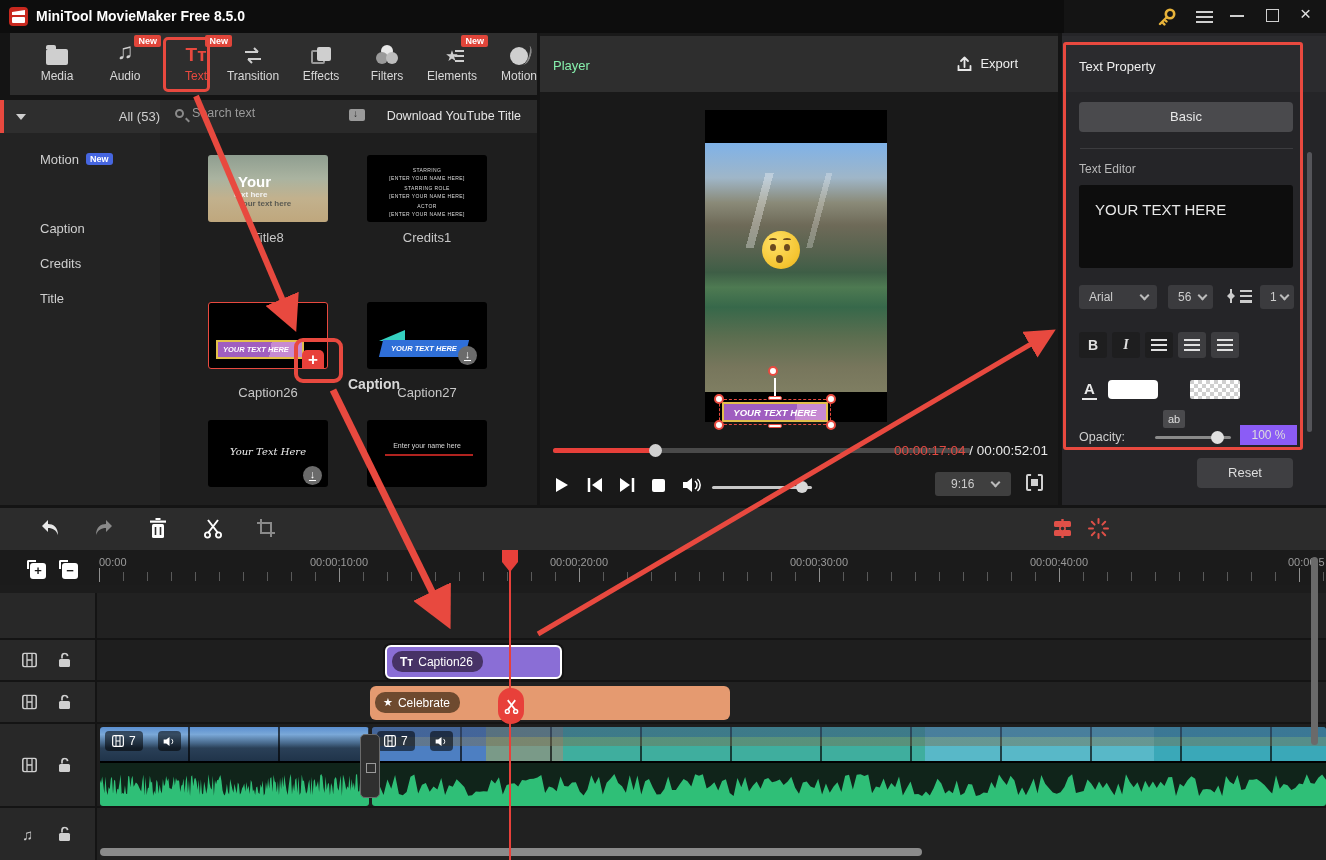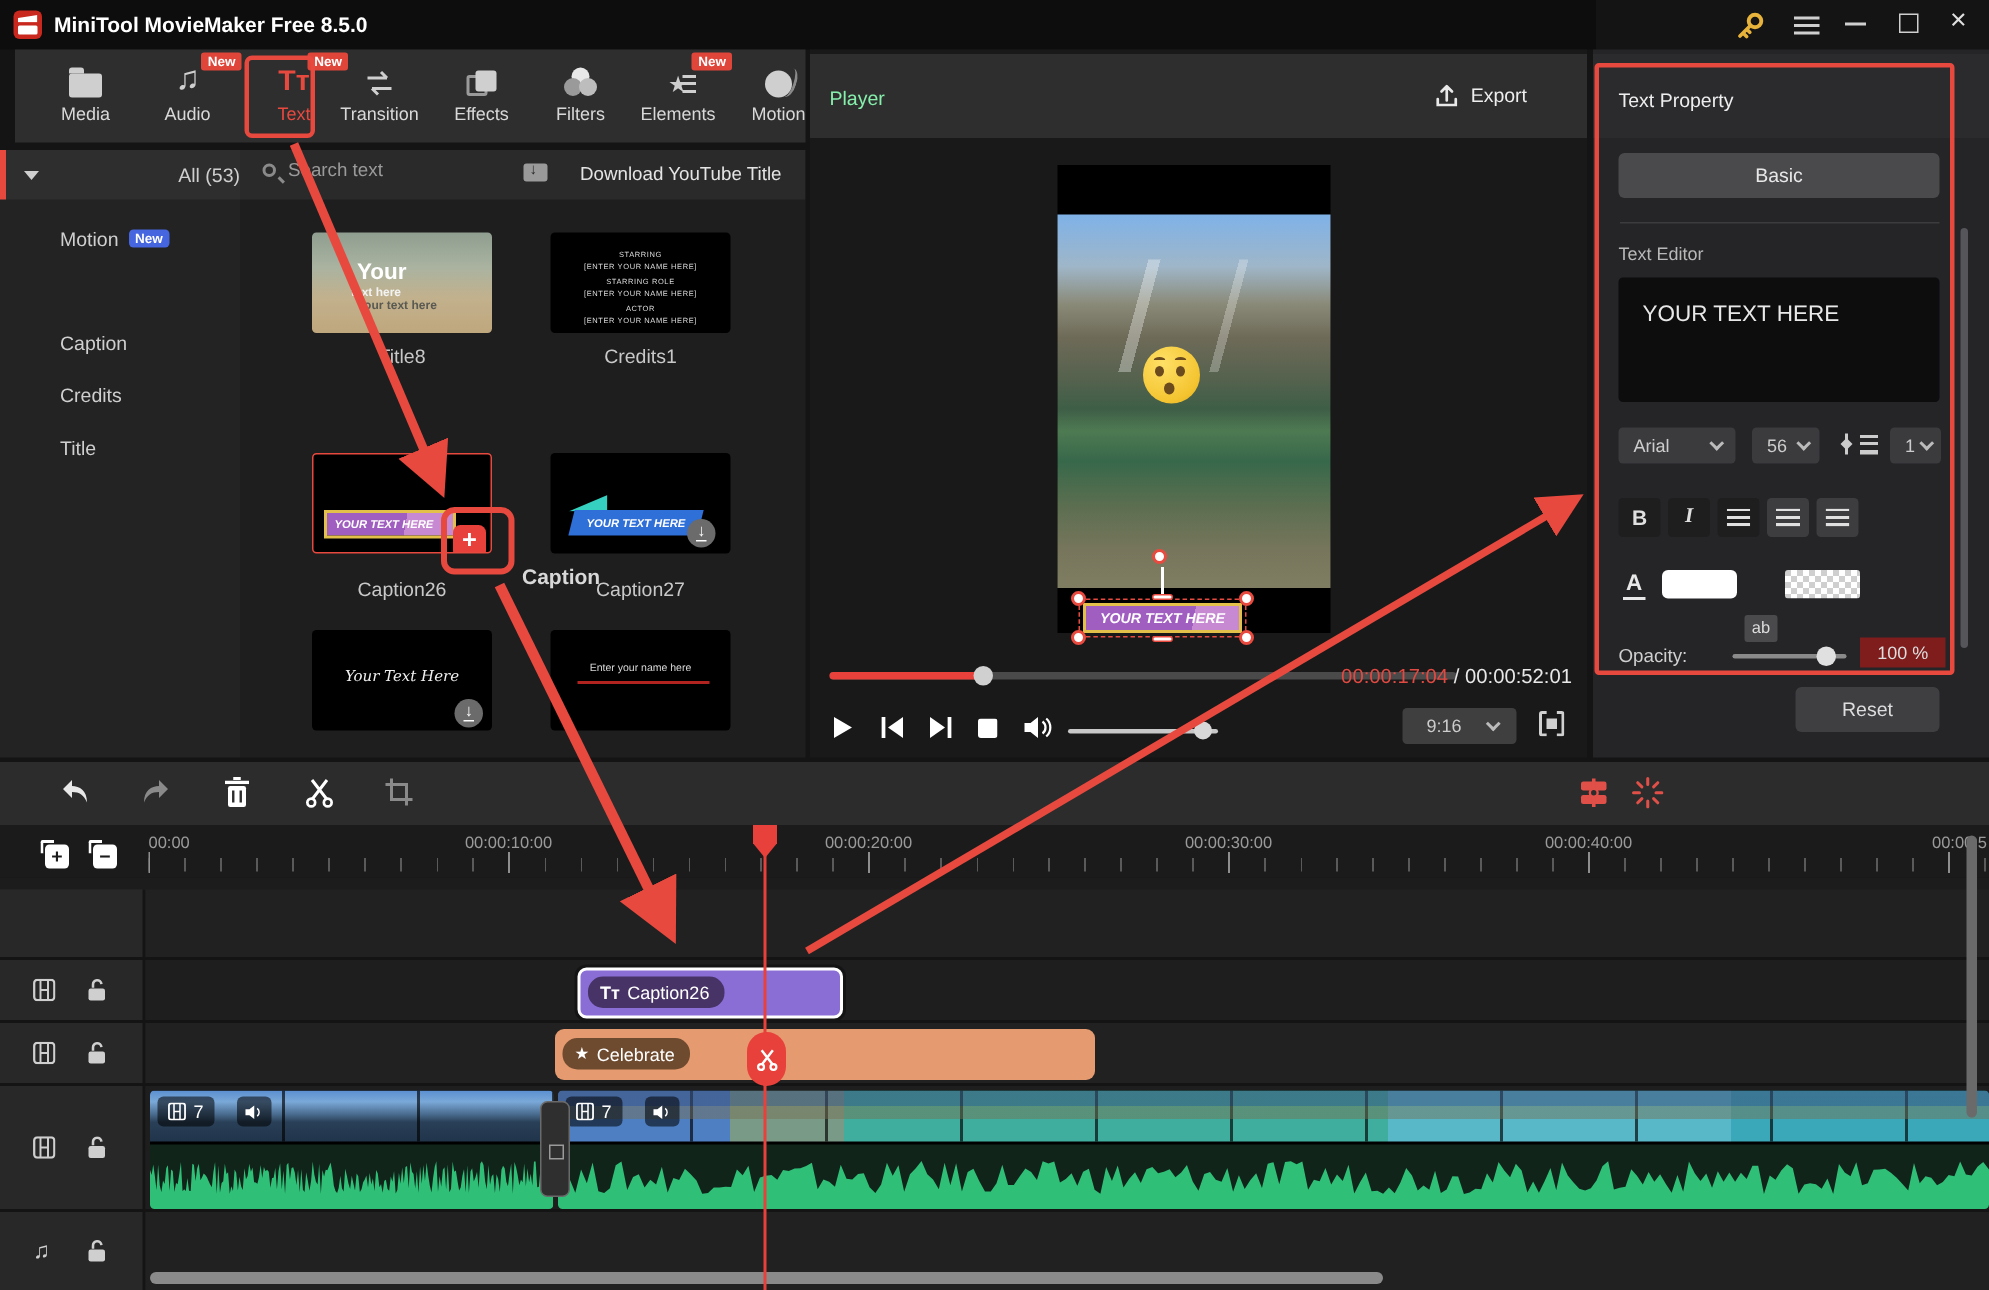--- a/index.html
+++ b/index.html
@@ -175,21 +175,21 @@
   #color-A { position:absolute; left:20px; top:347px; color:#e8e8e8; font-size:15px; font-weight:bold;
     border-bottom:2px solid #e8e8e8; padding:0 2px 1px; }
   #color-swatch { position:absolute; left:46px; top:347px; width:50px; height:19px; background:#fff; border-radius:4px; }
   #hl-label { position:absolute; left:101px; top:348px; width:22px; height:18px; background:#4a4a4d; border-radius:2px;
     color:#ddd; font-size:11px; text-align:center; line-height:18px;margin-top:29px; }
   #hl-swatch { position:absolute; left:128px; top:347px; width:50px; height:19px; border-radius:2px;
     background:repeating-conic-gradient(#fff 0 25%,#cfcfcf 0 50%) 0 0/8px 8px; }
   #opacity-label { position:absolute; left:17px; top:397px; color:#cfcfcf; font-size:12.5px; }
   #opacity-slider { position:absolute; left:93px; top:403px; width:76px; height:3px; background:#8a8a8a; border-radius:2px; }
   #opacity-hdl { position:absolute; left:56px; top:-5px; width:13px; height:13px; border-radius:50%; background:#e0e0e0; }
-  #opacity-value { position:absolute; left:178px; top:392px; width:57px; height:20px; background:#7f1d1d;
+  #opacity-value { position:absolute; left:178px; top:392px; width:57px; height:20px; background:#8b5cf6;
     color:#ddd; font-size:12px; text-align:center; line-height:20px; }
   #reset-btn { position:absolute; left:135px; top:425px; width:96px; height:30px; background:#3f3f42; border-radius:4px;
     color:#ddd; font-size:13px; text-align:center; line-height:30px; }
   #prop-scroll { position:absolute; left:245px; top:119px; width:5px; height:280px; background:#55555a; border-radius:3px; }
 
   
   #tl-toolbar { left:0; top:508px; width:1326px; height:42px; background:#2c2c2c; }
   .tl-ic { position:absolute; top:10px; }
 
   #ruler { left:0; top:550px; width:1326px; height:35px; background:#1b1b1b; }

